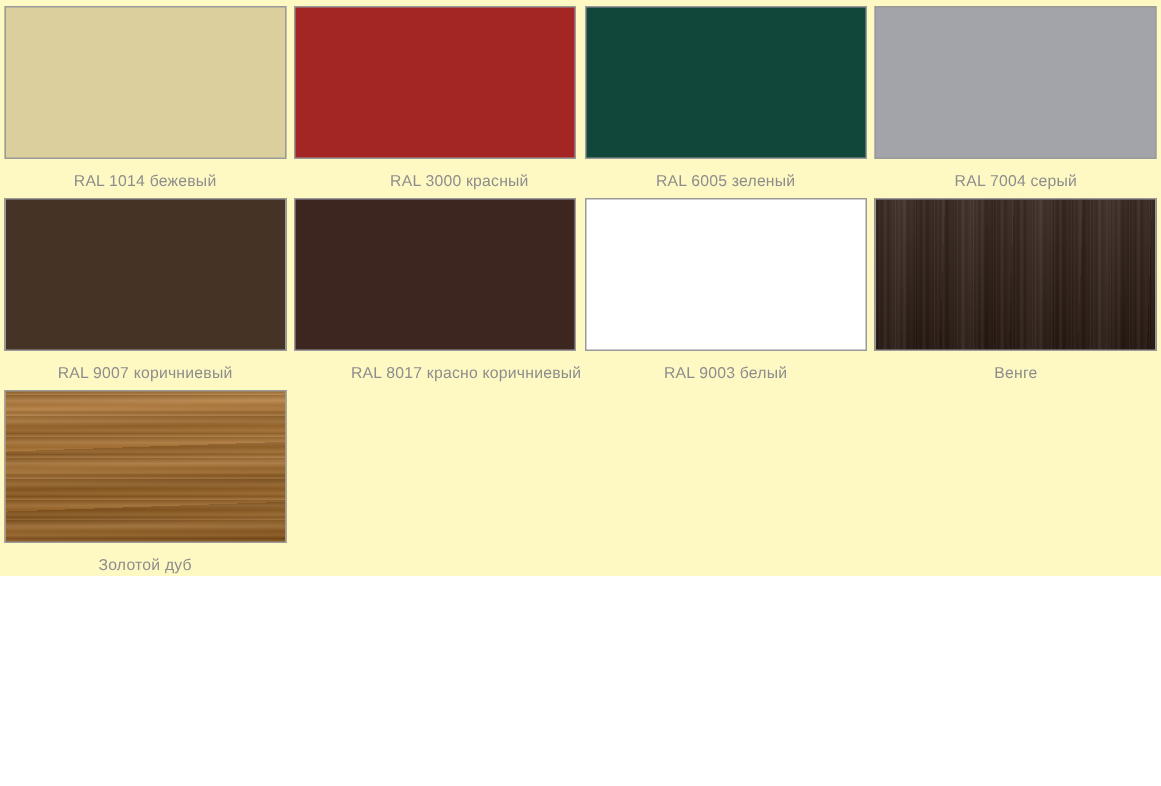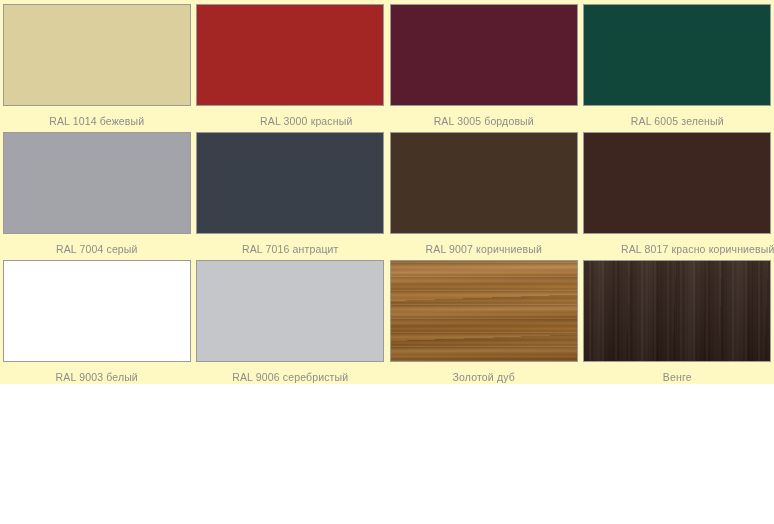--- a/index.html
+++ b/index.html
@@ -92,52 +92,40 @@
 <div id="palette-grid" style="background: #fef9c3;">
     <div class="swatch-cell">
       <div class="swatch-chip" style="background-color: rgb(220, 207, 158); border-color: rgb(154, 154, 154);"></div>
       <div class="swatch-label" style="color: rgb(141, 141, 141);">RAL 1014 бежевый</div>
     </div>
     <div class="swatch-cell">
       <div class="swatch-chip" style="background-color: rgb(163, 38, 37); border-color: rgb(154, 154, 154);"></div>
       <div class="swatch-label" style="color: rgb(141, 141, 141); margin-left: 32px;">RAL 3000 красный</div>
     </div>
     <div class="swatch-cell">
-      <div class="swatch-chip" style="background-color: rgb(88, 28, 46); border-color: rgb(154, 154, 154);"></div>
-      <div class="swatch-label" style="color: rgb(141, 141, 141);">RAL 3005 бордовый</div>
-    </div>
-    <div class="swatch-cell">
       <div class="swatch-chip" style="background-color: rgb(16, 71, 58); border-color: rgb(154, 154, 154);"></div>
       <div class="swatch-label" style="color: rgb(141, 141, 141);">RAL 6005 зеленый</div>
     </div>
     <div class="swatch-cell">
       <div class="swatch-chip" style="background-color: rgb(162, 164, 169); border-color: rgb(154, 154, 154);"></div>
       <div class="swatch-label" style="color: rgb(141, 141, 141);">RAL 7004 серый</div>
-    </div>
-    <div class="swatch-cell">
-      <div class="swatch-chip" style="background-color: rgb(57, 64, 73); border-color: rgb(154, 154, 154);"></div>
-      <div class="swatch-label" style="color: rgb(141, 141, 141);">RAL 7016 антрацит</div>
     </div>
     <div class="swatch-cell">
       <div class="swatch-chip" style="background-color: rgb(69, 52, 37); border-color: rgb(154, 154, 154);"></div>
       <div class="swatch-label" style="color: rgb(141, 141, 141);">RAL 9007 коричниевый</div>
     </div>
     <div class="swatch-cell">
       <div class="swatch-chip" style="background-color: rgb(61, 38, 32); border-color: rgb(154, 154, 154);"></div>
       <div class="swatch-label" style="color: rgb(141, 141, 141); padding-left: 41px;">RAL 8017 красно коричниевый</div>
     </div>
     <div class="swatch-cell">
       <div class="swatch-chip" style="background-color: rgb(255, 255, 255); border-color: rgb(154, 154, 154);"></div>
       <div class="swatch-label" style="color: rgb(141, 141, 141); text-align: right;">RAL 9003 белый</div>
     </div>
     <div class="swatch-cell">
-      <div class="swatch-chip" style="background-color: rgb(196, 198, 201); border-color: rgb(154, 154, 154);"></div>
-      <div class="swatch-label" style="color: rgb(141, 141, 141);">RAL 9006 серебристый</div>
+      <div class="swatch-chip grain-vertical" style="background-color: rgb(46, 28, 20); border-color: rgb(154, 154, 154);"></div>
+      <div class="swatch-label" style="color: rgb(141, 141, 141);">Венге</div>
     </div>
     <div class="swatch-cell">
       <div class="swatch-chip grain-horizontal" style="background-color: rgb(169, 105, 31); border-color: rgb(154, 154, 154);"></div>
       <div class="swatch-label" style="color: rgb(141, 141, 141);">Золотой дуб</div>
     </div>
-    <div class="swatch-cell">
-      <div class="swatch-chip grain-vertical" style="background-color: rgb(46, 28, 20); border-color: rgb(154, 154, 154);"></div>
-      <div class="swatch-label" style="color: rgb(141, 141, 141);">Венге</div>
-    </div>
   </div>
 
 </body></html>

